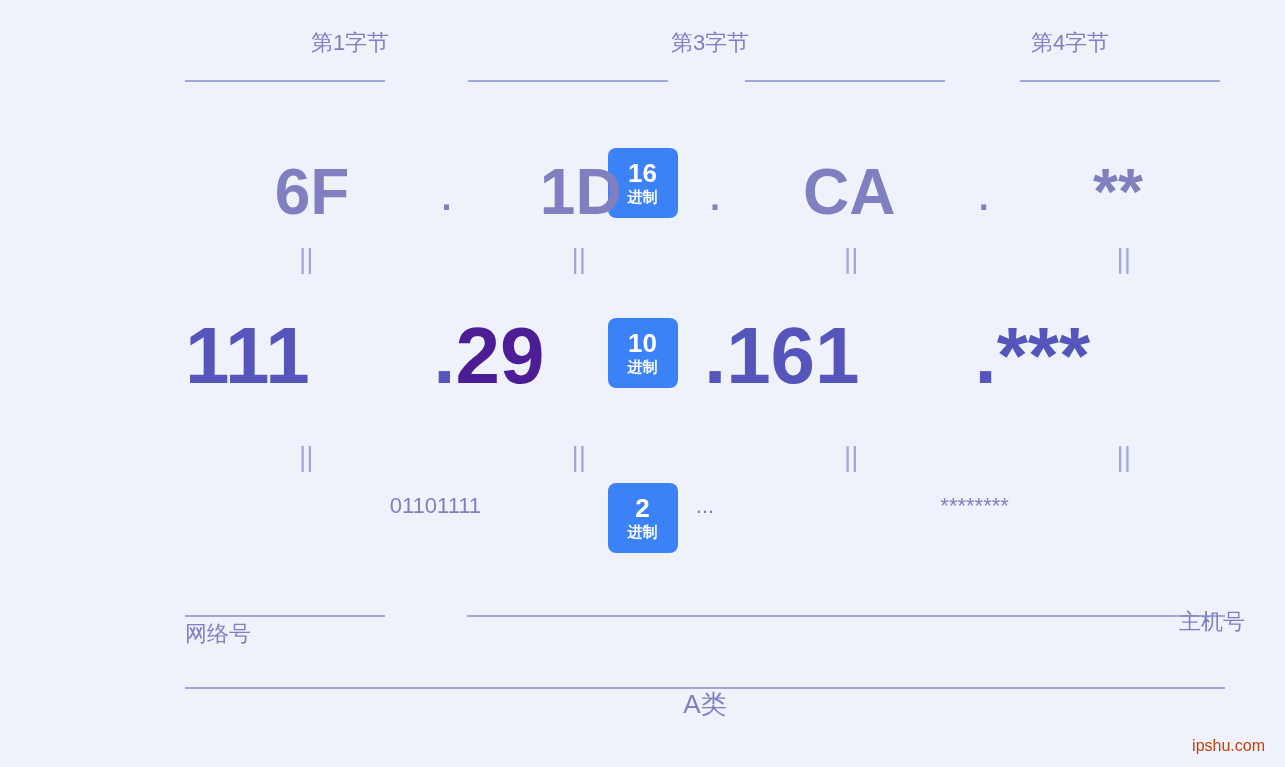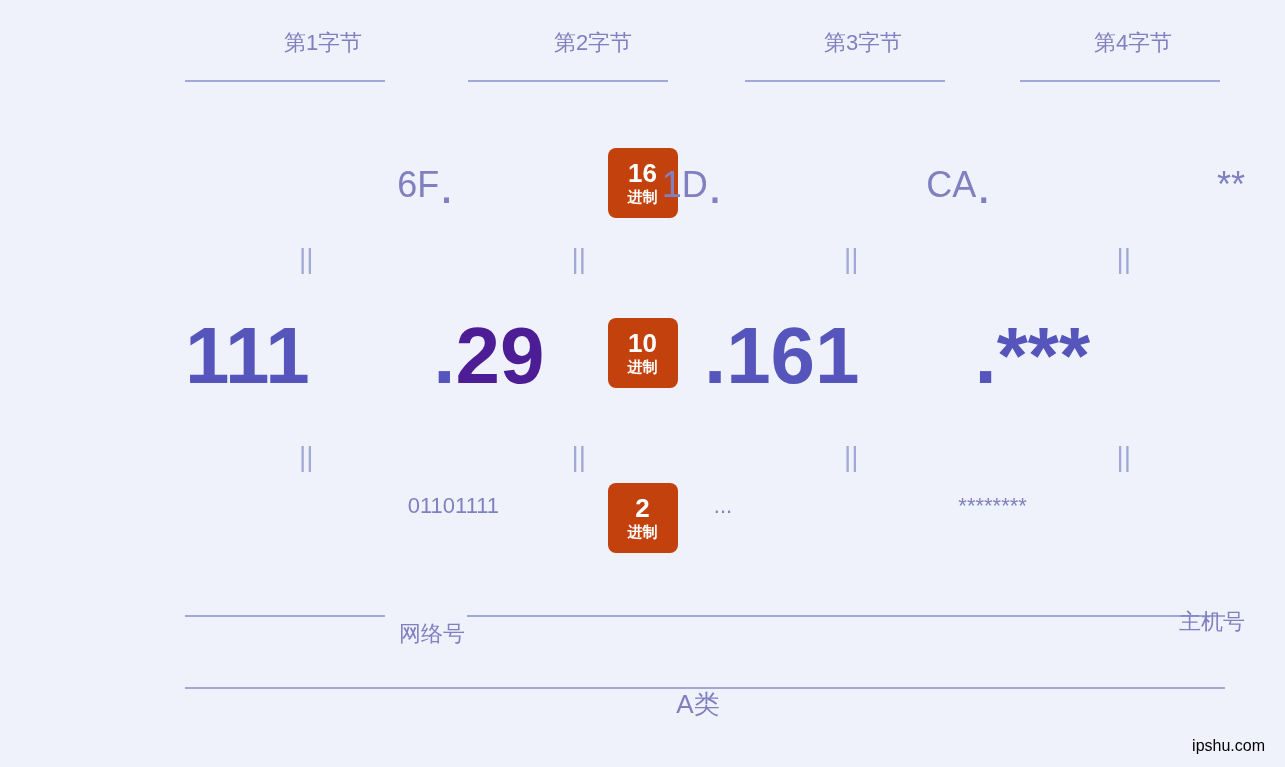--- a/index.html
+++ b/index.html
@@ -20,21 +20,21 @@
       display: flex;
       flex-direction: column;
       align-items: center;
     }
 
     
     .col-headers {
       display: flex;
       position: absolute;
       top: 28px;
-      left: 198px;
+      left: 180px;
       width: 1060px;
       gap: 20px;
     }
 
     .col-header {
       color: #8080c0;
       font-size: 22px;
       text-align: center;
       flex: 1;
     }
@@ -46,21 +46,21 @@
       background-color: #a0a8d8;
       top: 80px;
     }
 
     .bracket-line-1 { left: 185px; width: 200px; }
     .bracket-line-2 { left: 468px; width: 200px; }
     .bracket-line-3 { left: 745px; width: 200px; }
     .bracket-line-4 { left: 1020px; width: 200px; }
 
     .row-label {
-      background-color: #c2410c;
+      background-color: #3b82f6;
       color: white;
       border-radius: 8px;
       width: 70px;
       height: 70px;
       display: flex;
       flex-direction: column;
       align-items: center;
       justify-content: center;
       font-size: 20px;
       font-weight: bold;
@@ -79,24 +79,24 @@
       position: absolute;
       top: 155px;
       left: 185px;
       width: 1060px;
       display: flex;
       align-items: center;
     }
 
     .hex-value {
       flex: 1;
-      text-align: right;
-      color: #8080c0;
-      font-size: 36px;
-      font-weight: 400;
+      text-align: center;
+      color: #8080c0;
+      font-size: 64px;
+      font-weight: 700;
     }
 
     .dot-sep {
       color: #8080c0;
       font-size: 52px;
       margin: 0 0px;
     }
 
     
     .dec-row {
@@ -119,21 +119,21 @@
     .dot-sep-dec {
       color: #5555bb;
       font-size: 80px;
       font-weight: 700;
     }
 
     
     .bin-row {
       position: absolute;
       top: 493px;
-      left: 193px;
+      left: 175px;
       width: 1060px;
       display: flex;
       align-items: center;
     }
 
     .bin-value {
       flex: 1;
       text-align: center;
       color: #8080c0;
       font-size: 22px;
@@ -174,28 +174,28 @@
       display: flex;
       align-items: center;
     }
 
     .net-label {
       color: #8080c0;
       font-size: 22px;
       text-align: center;
     }
 
-    .net-section { width: 280px; text-align: right; margin-top: 24px; }
+    .net-section { width: 280px; text-align: left; margin-top: 24px; }
     .host-section { flex: 1; text-align: right; }
 
     
     .a-class-label {
       position: absolute;
       bottom: 45px;
-      left: 178px;
+      left: 185px;
       width: 1040px;
       text-align: center;
       color: #8080c0;
       font-size: 26px;
     }
 
     
     .bottom-big-bracket {
       position: absolute;
       height: 2px;
@@ -203,21 +203,21 @@
       bottom: 78px;
       left: 185px;
       width: 1040px;
     }
 
     
     .watermark {
       position: absolute;
       bottom: 12px;
       right: 20px;
-      color: #000000;
+      color: #c2410c;
       font-size: 16px;
     }
 
     
     .bracket-bottom-net {
       position: absolute;
       height: 2px;
       background-color: #a0a8d8;
       bottom: 150px;
       left: 185px;
@@ -233,21 +233,20 @@
       width: 758px;
     }
   </style>
 </head>
 <body>
 
 <div class="main-container">
 
   <div class="col-headers">
     <div class="col-header">第1字节</div>
-    <div class="col-header">第2字节</div>
     <div class="col-header">第3字节</div>
     <div class="col-header">第4字节</div>
   </div>
 
   <div class="bracket-line bracket-line-1"></div>
   <div class="bracket-line bracket-line-2"></div>
   <div class="bracket-line bracket-line-3"></div>
   <div class="bracket-line bracket-line-4"></div>
 
   <div class="row-label row-label-16">

